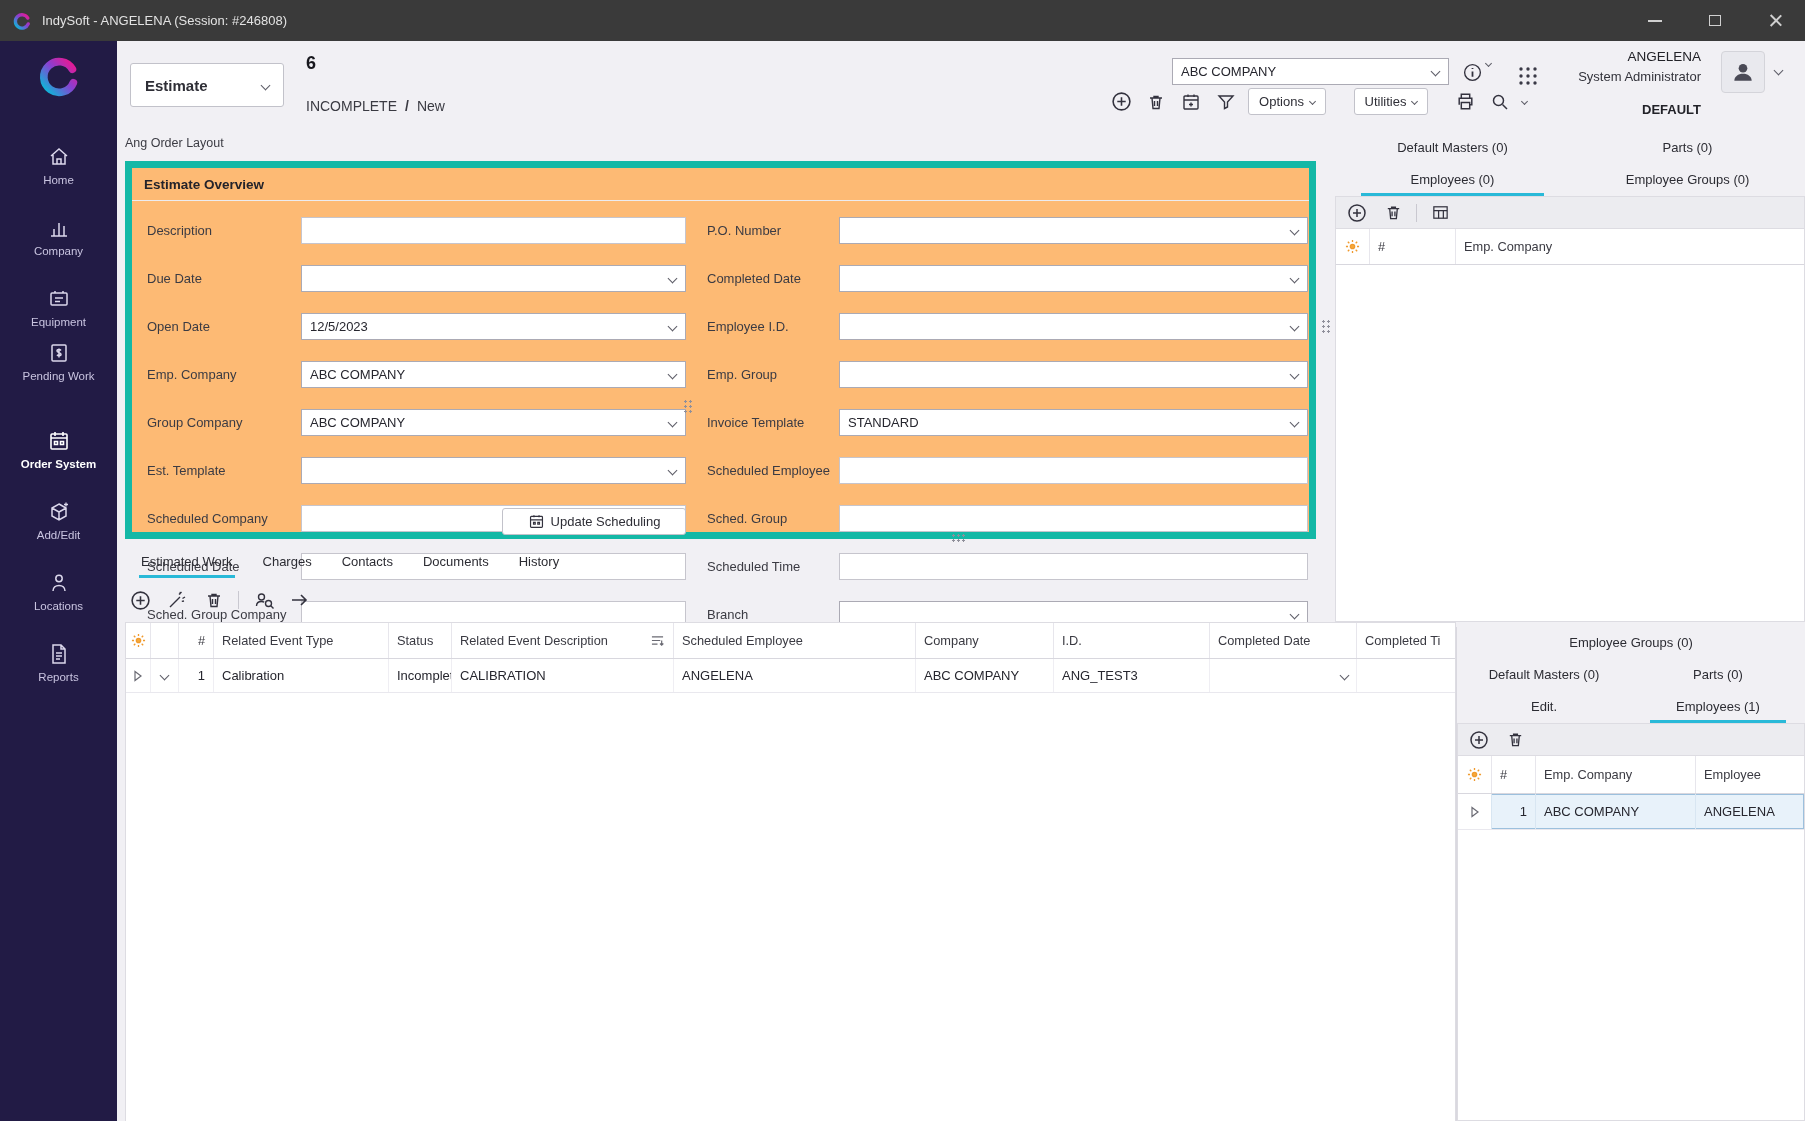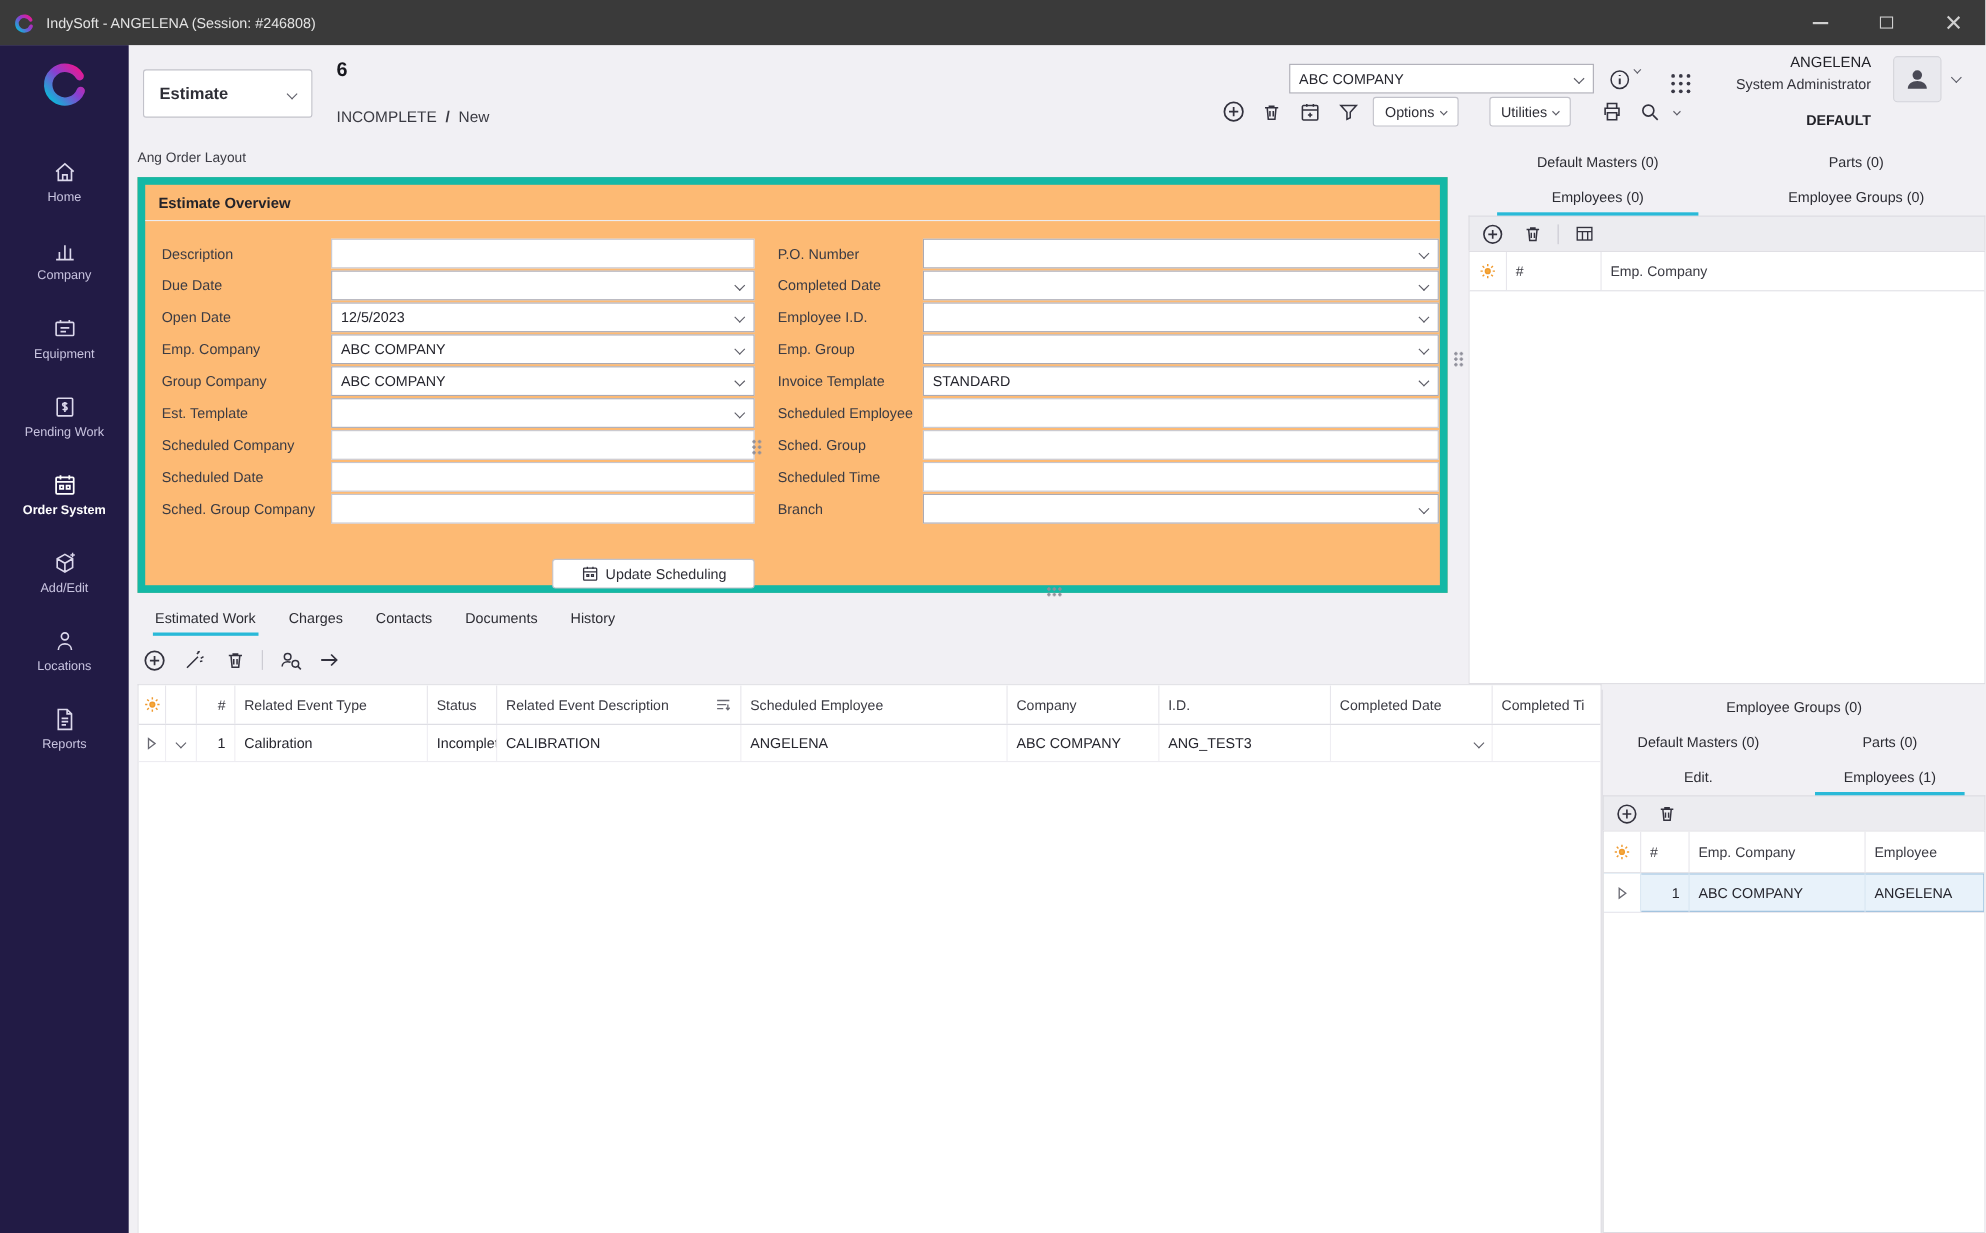--- a/index.html
+++ b/index.html
@@ -45,21 +45,21 @@
   .user-text{position:absolute;right:104px;top:8px;text-align:right;}
   .user-text .uname{font-size:13.5px;color:#222228;}
   .user-text .urole{font-size:13px;color:#33333b;margin-top:5px;text-align:right;}
   .user-group{position:absolute;right:104px;top:61px;font-size:13px;font-weight:bold;color:#222228;}
   .avatar{position:absolute;left:1604px;top:10px;width:44px;height:42px;background:#e9e9ee;border:1px solid #d4d4da;border-radius:4px;display:flex;align-items:center;justify-content:center;}
 
   
   .card{position:absolute;background:#fdba74;border:7px solid #14b8a6;}
   .card-head{height:33px;line-height:33px;padding-left:12px;font-size:13.5px;font-weight:bold;color:#23232a;border-bottom:1px solid #ececf0;}
   .fcol{position:absolute;}
-  .frow{display:flex;align-items:center;height:28px;margin-bottom:1px;}
+  .frow{display:flex;align-items:center;height:28px;margin-bottom:20px;}
   .frow label{font-size:13px;color:#3b3b43;flex:none;}
   .col-left{left:15px;top:48px;}  .col-left label{width:154px;}
   .col-right{left:575px;top:48px;} .col-right label{width:132px;}
   .w-l{width:385px;} .w-r{width:469px;}
   .upd-btn{position:absolute;left:370px;top:340px;width:184px;height:27px;}
 
   
   .ltabs{position:absolute;left:22px;top:509px;display:flex;gap:26px;}
   .ltab{font-size:13px;color:#2c2c33;padding:4px 2px 9px;position:relative;cursor:default;text-align:right;}
   .ltab.active::after{content:"";position:absolute;left:0;right:0;bottom:0;height:3px;background:#29b9d8;}
@@ -132,21 +132,21 @@
       </svg>
     <span>Company</span>
   </div>
   <div class="nav-item" style="top:246px">
     <svg width="24" height="24" viewBox="0 0 24 24" fill="none" stroke="#dcd8ec" stroke-width="1.5">
         <rect x="4" y="6" width="16" height="12" rx="1"></rect>
         <path d="M8 6V4M16 6V4M8 11h8M8 14.5h5"></path>
       </svg>
     <span>Equipment</span>
   </div>
-  <div class="nav-item" style="top:317px">
+  <div class="nav-item" style="top:300px">
     <svg width="24" height="24" viewBox="0 0 24 24" fill="none" stroke="#dcd8ec" stroke-width="1.5">
         <rect x="5" y="4" width="14" height="16" rx="1"></rect>
         <path d="M12 7.5v9M14 9.5c-.5-.7-1.2-1-2-1-1.1 0-2 .6-2 1.5 0 2 4 1.2 4 3.2 0 .9-.9 1.5-2 1.5-.8 0-1.5-.3-2-1"></path>
       </svg>
     <span>Pending Work</span>
   </div>
   <div class="nav-item active" style="top:388px">
     <svg width="24" height="24" viewBox="0 0 24 24" fill="none" stroke="#ffffff" stroke-width="1.6">
         <rect x="4" y="5" width="16" height="15" rx="1"></rect>
         <path d="M4 9h16M8 3v4M16 3v4"></path>

